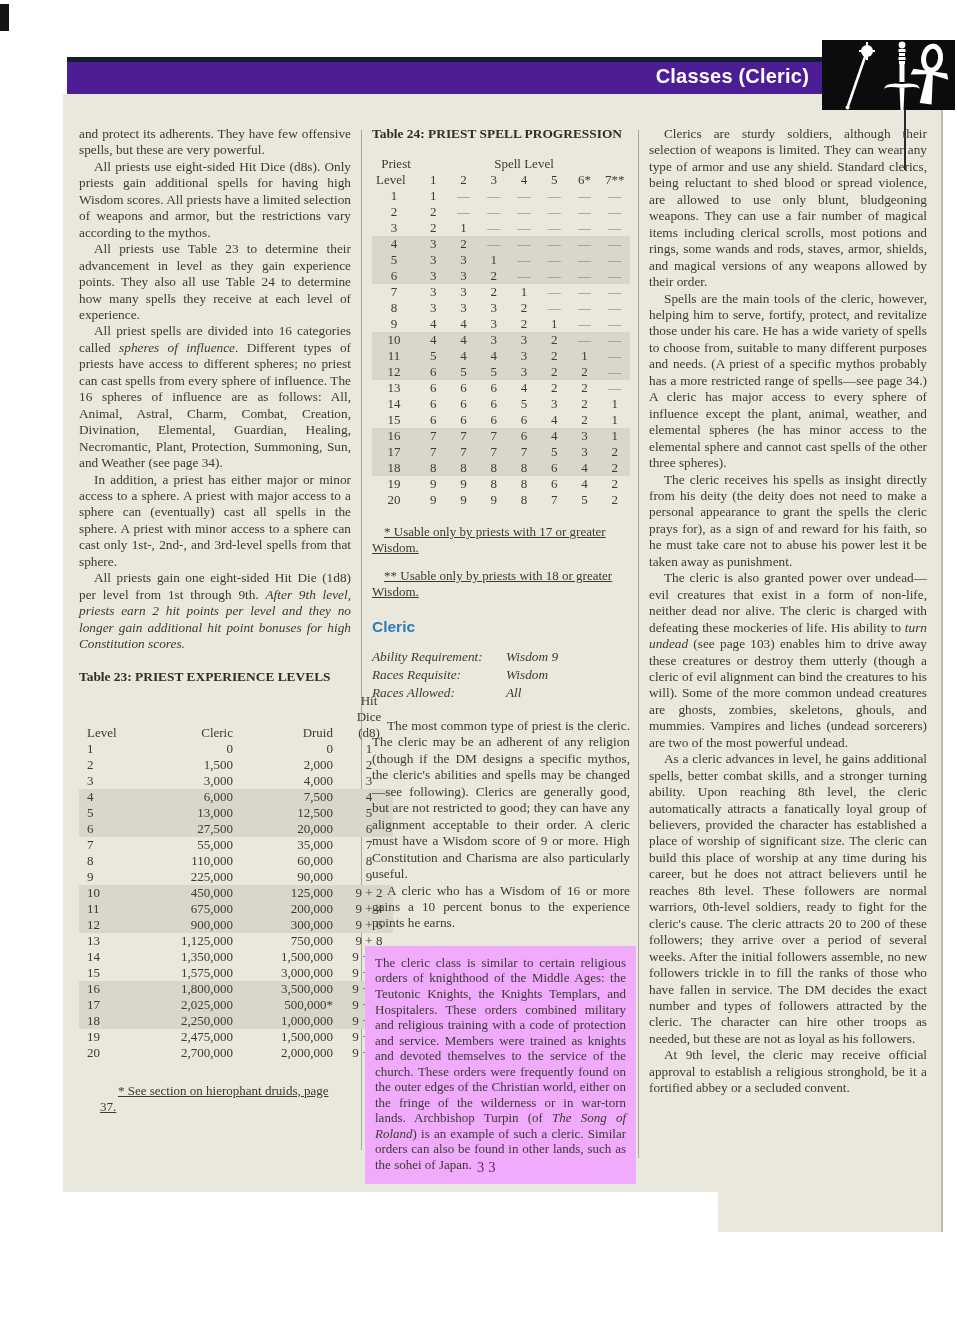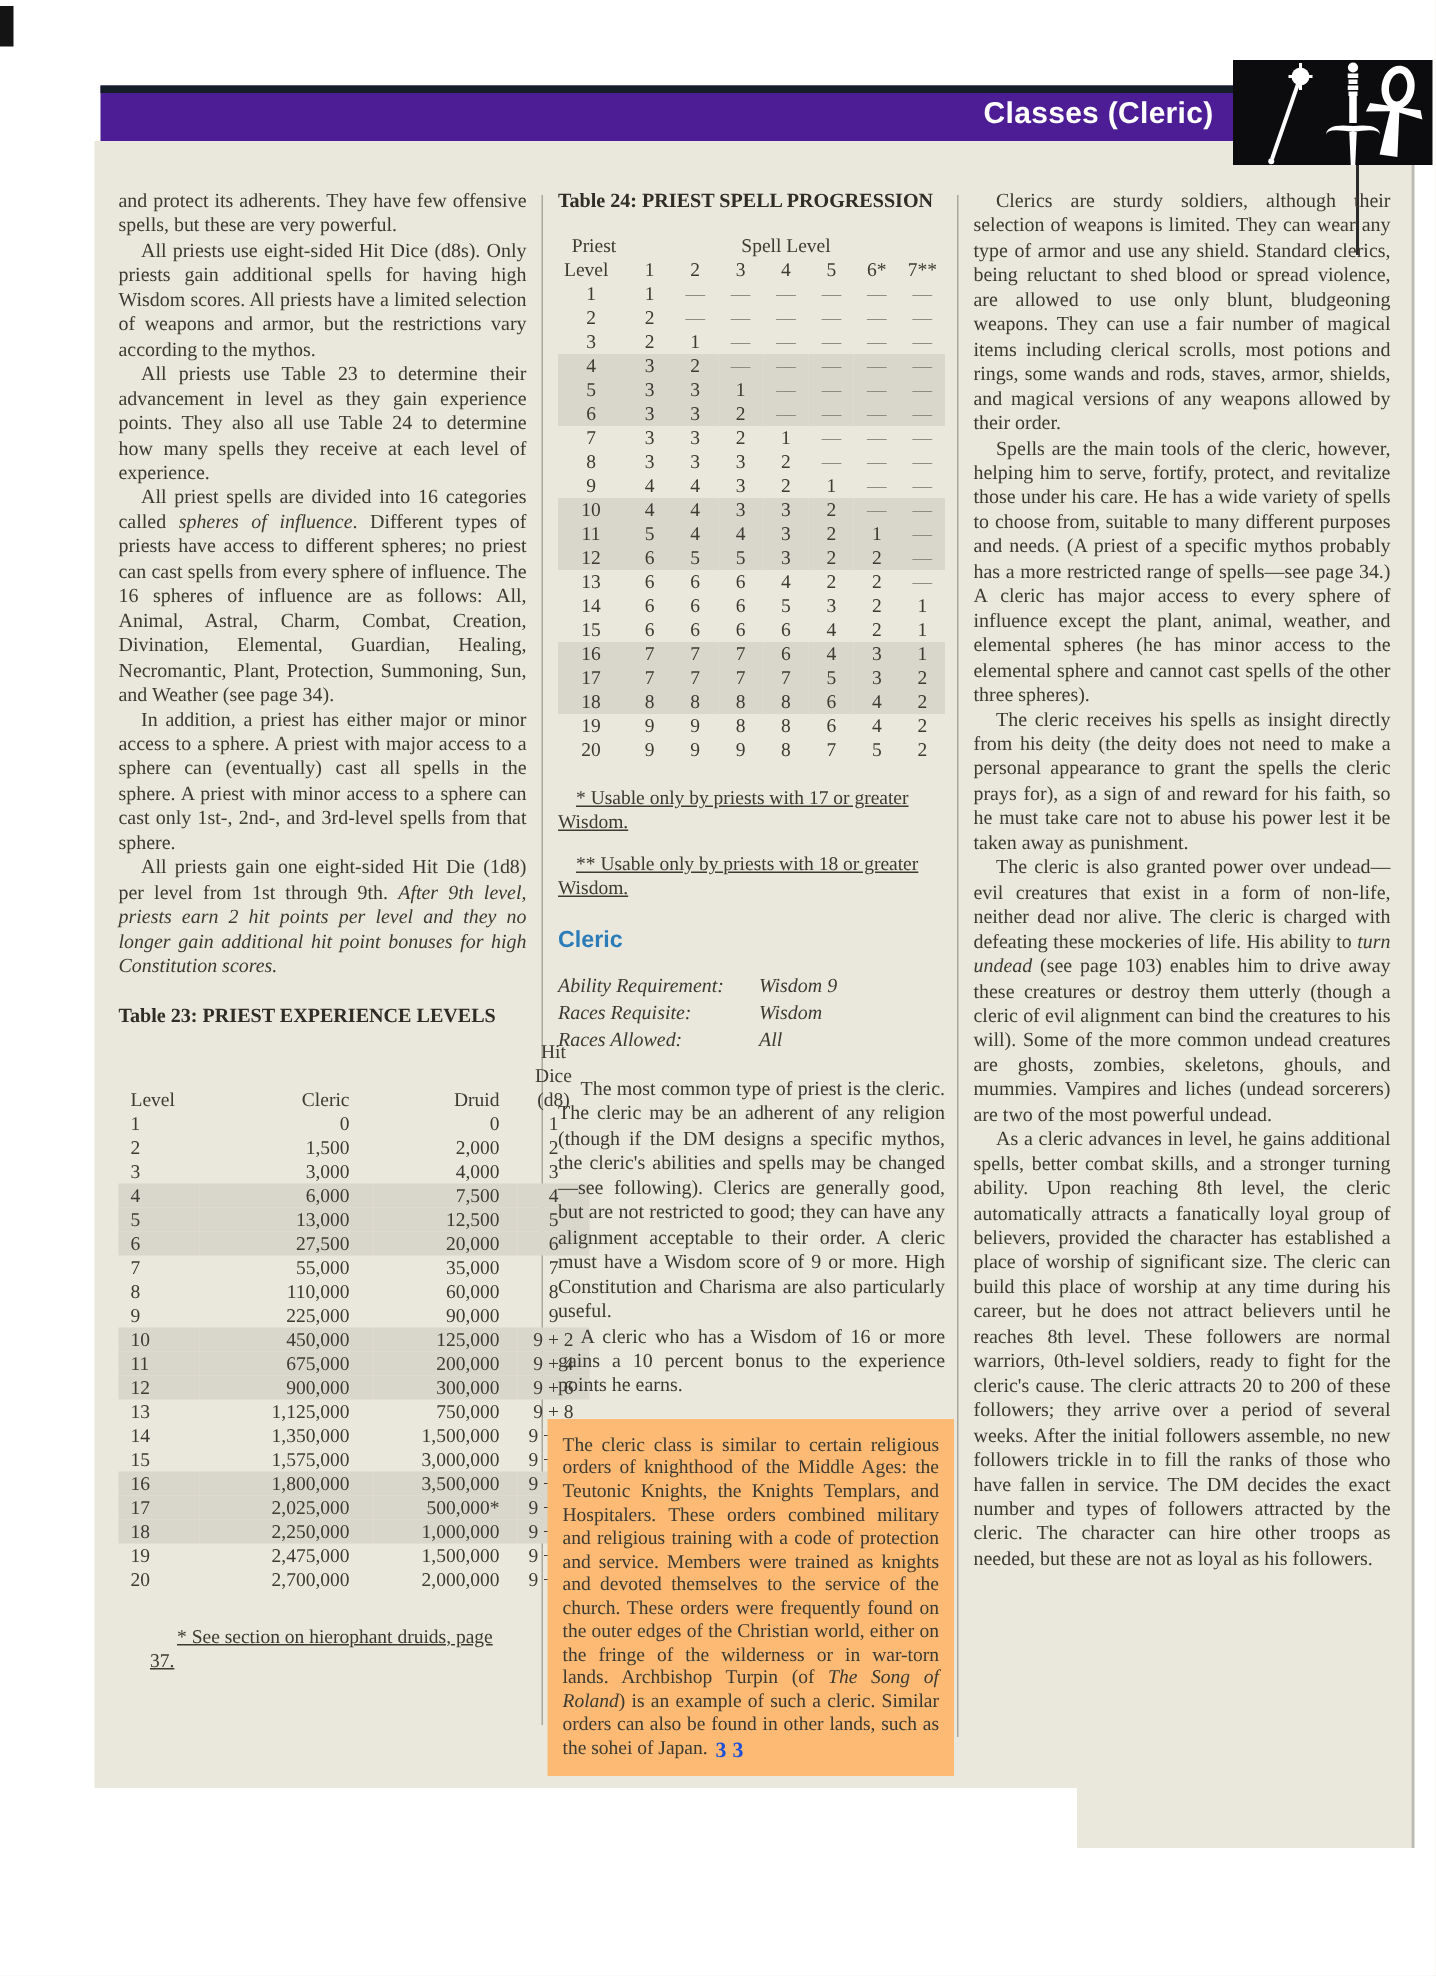--- a/index.html
+++ b/index.html
@@ -46,25 +46,25 @@
   .footnote{font-size:13px;line-height:16px;margin-top:12px;text-indent:12px;text-align:left;text-decoration:underline;}
   .footnote.first{margin-top:16px;}
 
   .cleric-heading{font-family:"Liberation Sans",sans-serif;font-weight:bold;font-size:15.5px;
         color:#2b7cb8;margin:18px 0 12px;}
   .stats{margin:0 0 16px;font-size:13.3px;font-style:italic;}
   .stat-row{display:flex;line-height:18px;}
   .stat-label{flex:0 0 134px;}
   .stat-value{flex:1;}
 
-  .sidebar-box{background:#fdba74;margin:14px 0 0 -7px;padding:9px 10px 11px;width:251px;}
+  .sidebar-box{background:#f0abfc;margin:14px 0 0 -7px;padding:9px 10px 11px;width:251px;}
   .sidebar-box .para{font-size:13px;line-height:15.55px;}
 
-  .page-number{position:absolute;left:477px;top:1159px;font-size:14.5px;font-weight:bold;
-        letter-spacing:4px;color:#1d4ed8;}
+  .page-number{position:absolute;left:477px;top:1159px;font-size:14.5px;font-weight:normal;
+        letter-spacing:4px;color:#701a75;}
 </style>
 </head>
 <body>
 
 <div class="scan">
   <div class="corner-mark"></div>
   <div class="page"></div>
   <div class="page-ext"></div>
   <div class="page-edge"></div>
 
@@ -513,17 +513,18 @@
     </div>
   </div>
 
   <div class="col col-right">
     <div>
         <div class="para ind"><span>Clerics are sturdy soldiers, although their selection of weapons is limited. They can wear any type of armor and use any shield. Standard clerics, being reluctant to shed blood or spread violence, are allowed to use only blunt, bludgeoning weapons. They can use a fair number of magical items including clerical scrolls, most potions and rings, some wands and rods, staves, armor, shields, and magical versions of any weapons allowed by their order.</span></div>
         <div class="para ind"><span>Spells are the main tools of the cleric, however, helping him to serve, fortify, protect, and revitalize those under his care. He has a wide variety of spells to choose from, suitable to many different purposes and needs. (A priest of a specific mythos probably has a more restricted range of spells—see page 34.) A cleric has major access to every sphere of influence except the plant, animal, weather, and elemental spheres (he has minor access to the elemental sphere and cannot cast spells of the other three spheres).</span></div>
         <div class="para ind"><span>The cleric receives his spells as insight directly from his deity (the deity does not need to make a personal appearance to grant the spells the cleric prays for), as a sign of and reward for his faith, so he must take care not to abuse his power lest it be taken away as punishment.</span></div>
         <div class="para ind"><span>The cleric is also granted power over undead—evil creatures that exist in a form of non-life, neither dead nor alive. The cleric is charged with defeating these mockeries of life. His ability to </span><i>turn undead</i><span> (see page 103) enables him to drive away these creatures or destroy them utterly (though a cleric of evil alignment can bind the creatures to his will). Some of the more common undead creatures are ghosts, zombies, skeletons, ghouls, and mummies. Vampires and liches (undead sorcerers) are two of the most powerful undead.</span></div>
         <div class="para ind"><span>As a cleric advances in level, he gains additional spells, better combat skills, and a stronger turning ability. Upon reaching 8th level, the cleric automatically attracts a fanatically loyal group of believers, provided the character has established a place of worship of significant size. The cleric can build this place of worship at any time during his career, but he does not attract believers until he reaches 8th level. These followers are normal warriors, 0th-level soldiers, ready to fight for the cleric's cause. The cleric attracts 20 to 200 of these followers; they arrive over a period of several weeks. After the initial followers assemble, no new followers trickle in to fill the ranks of those who have fallen in service. The DM decides the exact number and types of followers attracted by the cleric. The character can hire other troops as needed, but these are not as loyal as his followers.</span></div>
+        <div class="para ind"><span>At 9th level, the cleric may receive official approval to establish a religious stronghold, be it a fortified abbey or a secluded convent.</span></div>
       </div>
   </div>
 
   <div class="page-number">33</div>
 </div>
 
 </body></html>

